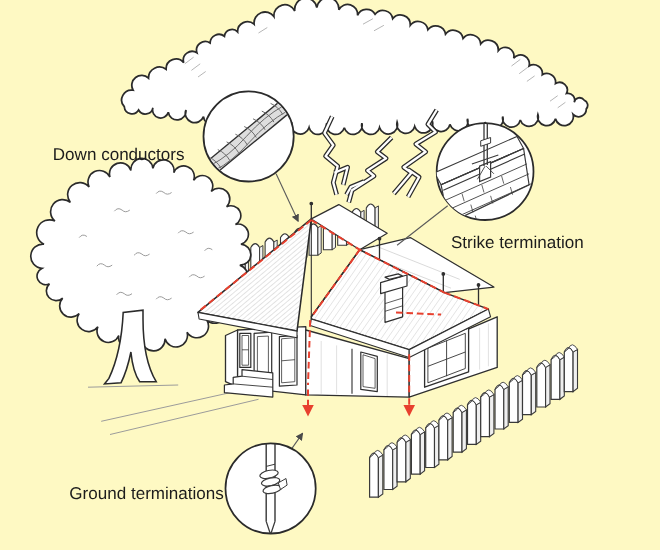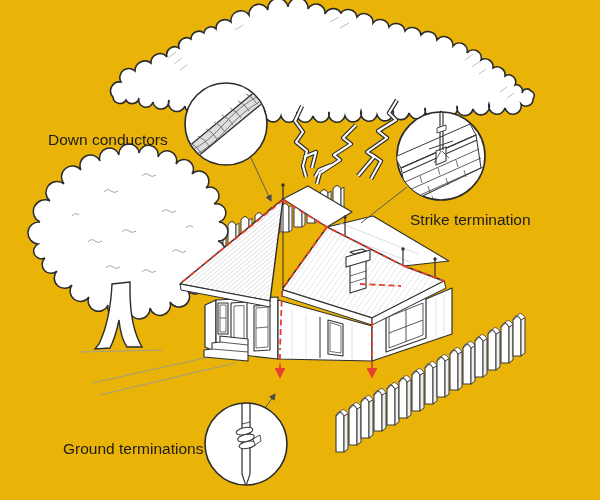--- a/index.html
+++ b/index.html
@@ -1,17 +1,17 @@
 <!DOCTYPE html>
 <html><head>
 <meta charset="utf-8">
 <style>
   html,body{margin:0;padding:0;background:#fff;}
   .stage{
-    position:relative;width:600px;height:500px;background:#eab308;overflow:hidden;
+    position:relative;width:600px;height:500px;background:#fef9c3;overflow:hidden;
     font-family:"Liberation Sans",sans-serif;
   }
   svg{display:block}
   .diagram-label{
     font-family:"Liberation Sans",sans-serif;
     font-size:15.5px;fill:#1c1c1c;
   }
 </style>
 </head>
 <body>

